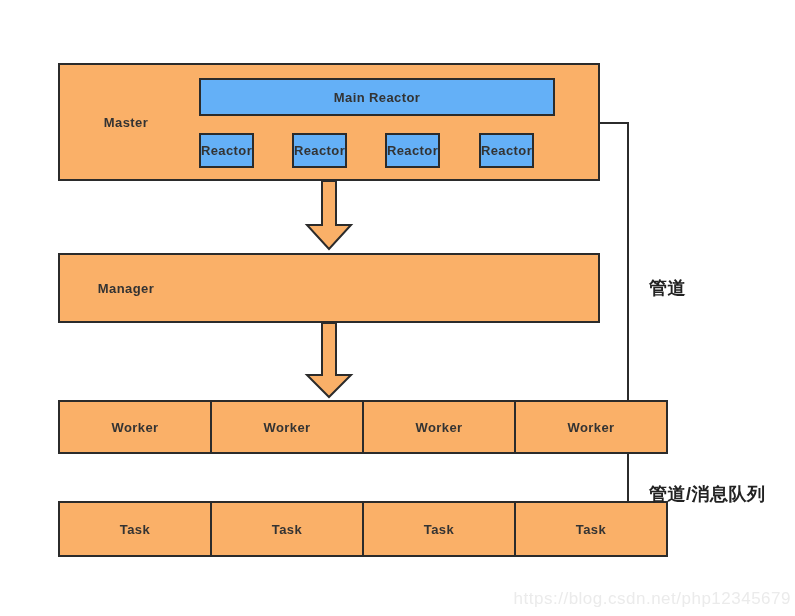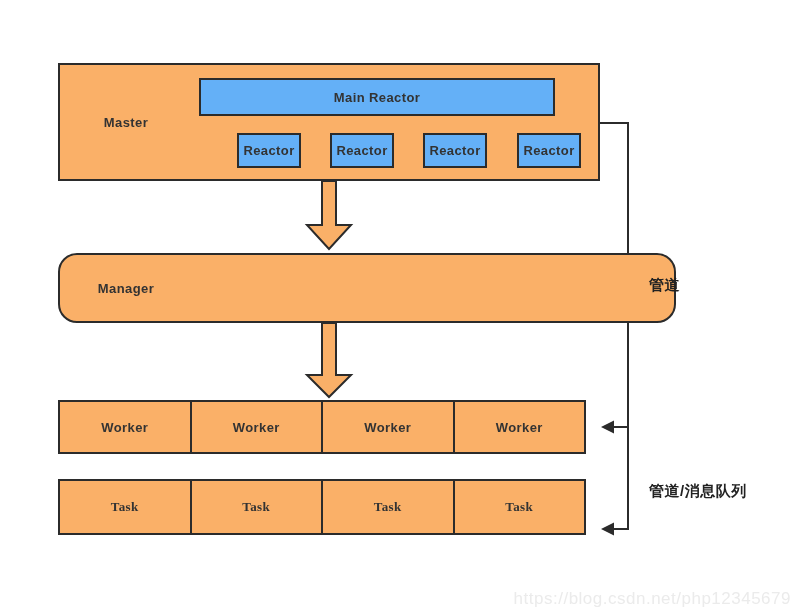--- a/index.html
+++ b/index.html
@@ -53,50 +53,50 @@
   .centered{
     width:100%;height:100%;
     display:flex;
     align-items:center;
     justify-content:center;
     font-size:13px;
     text-align:right;
   }
   .master{left:58px;top:63px;width:542px;height:118px;}
   .main-reactor{left:139px;top:13px;width:356px;height:38px;}
-  .reactor{top:68px;width:64px;height:35px;margin-left:38px;}
+  .reactor{top:68px;width:55px;height:35px;}
   .reactor.r1{left:139px;}
   .reactor.r2{left:232px;}
   .reactor.r3{left:325px;}
   .reactor.r4{left:419px;}
-  .manager{left:58px;top:253px;width:618px;height:70px;border-radius:19px;}
+  .manager{left:58px;top:253px;width:542px;height:70px;}
   .row{
     position:absolute;
-    left:58px;width:528px;
+    left:58px;width:610px;
     border:2px solid var(--line);
     background:var(--orange);
     display:flex;
     z-index:2;
   }
   .worker-row{top:400px;height:54px;}
-  .task-row{top:479px;height:56px;font-family:Liberation Serif, serif;}
+  .task-row{top:501px;height:56px;}
   .cell{
     flex:1;
     border-right:2px solid var(--line);
     display:flex;
     align-items:center;
     justify-content:center;
   }
   .cell:last-child{border-right:none;}
   .cell .box-label{font-size:13px;}
   .annotation{
     position:absolute;
     color:#222222;
     font-weight:bold;
-    font-size:15px;
+    font-size:18px;
     letter-spacing:.5px;
     z-index:3;
     white-space:nowrap;
   }
   .pipe-label{left:649px;top:276px;}
   .pipe-queue-label{left:649px;top:482px;}
   .watermark{
     position:absolute;
     right:4px;
     top:589px;

